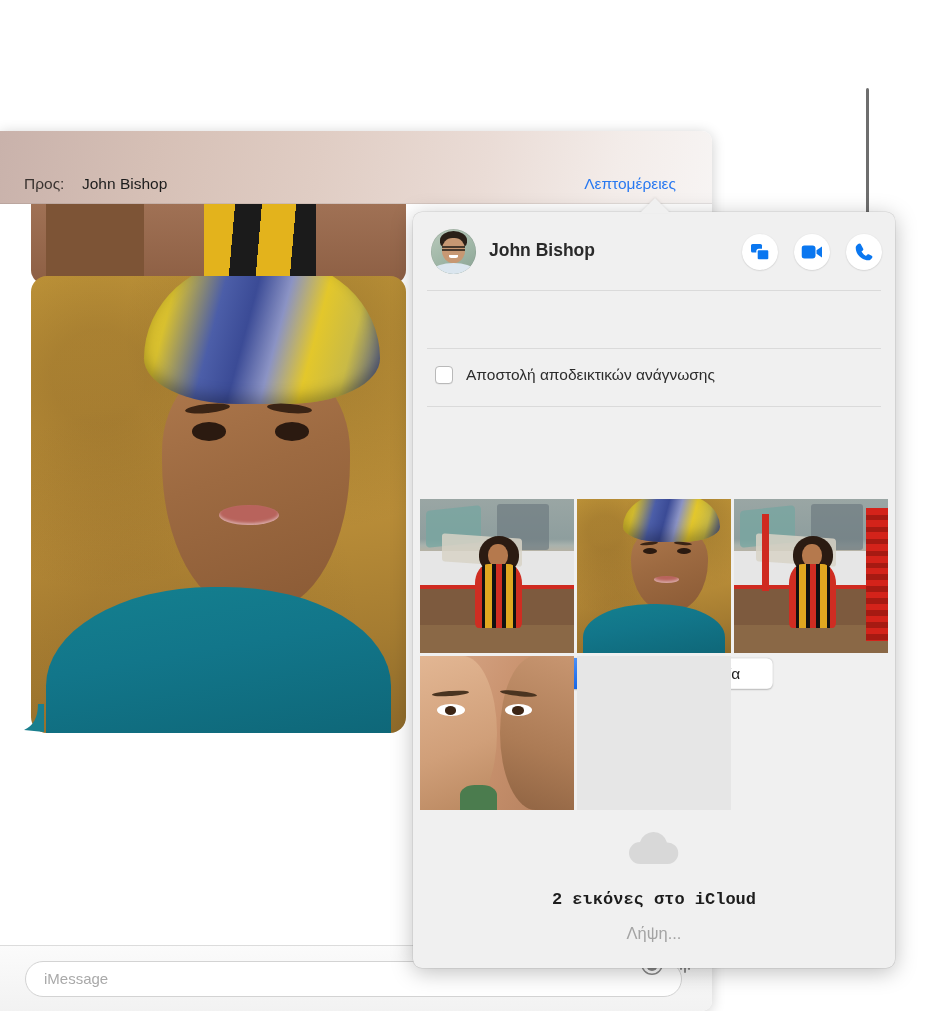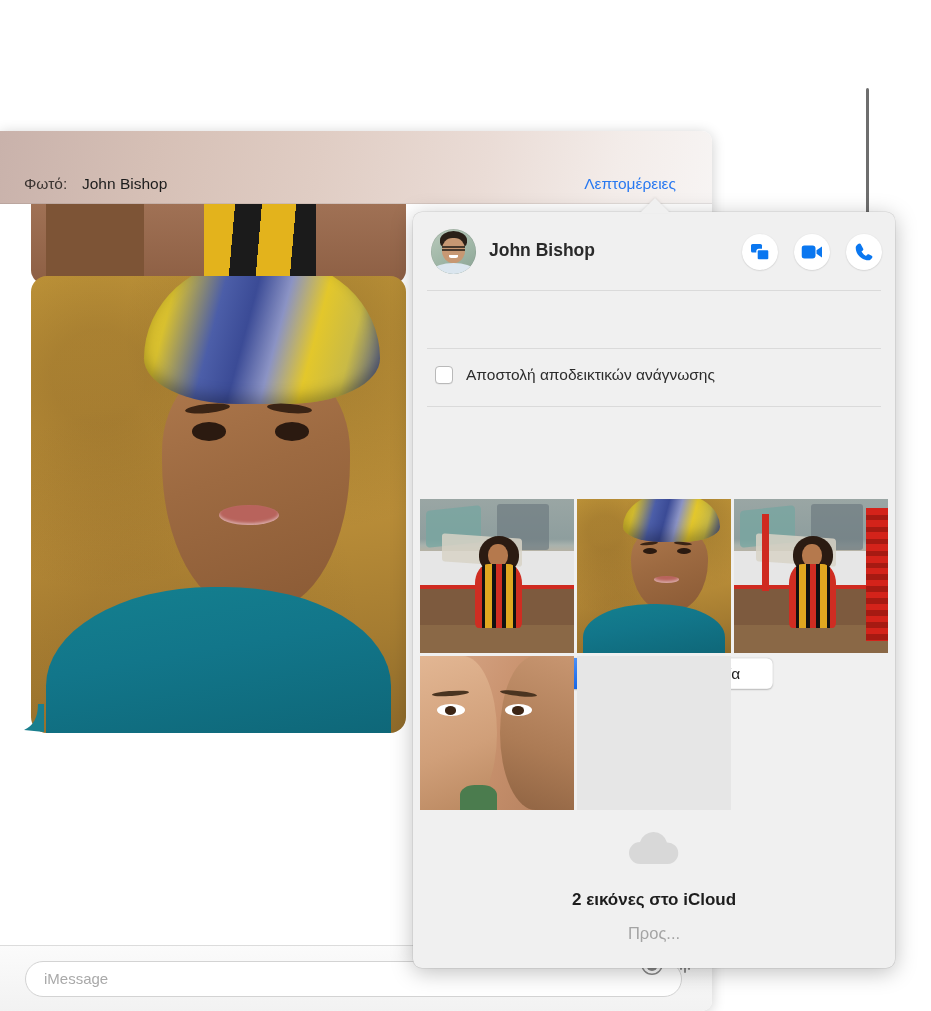--- a/index.html
+++ b/index.html
@@ -302,38 +302,38 @@
     grid-template-columns: repeat(3, 154px);
     grid-template-rows: 154px 154px;
     gap: 3px;
   }
   .cell { position: relative; overflow: hidden; background: #e6e6e6; }
 
   .cloud-wrap { position: absolute; left: 0; top: 618px; width: 482px; text-align: center; }
   .cloud-icon { display:inline-block; position:relative; width: 64px; height: 36px; }
   .cloud-status {
     position: absolute; left: 0; top: 678px; width: 482px; text-align: center;
-    font-size: 17px; font-weight: bold; color: #1d1d1d;
+    font-size: 17px; font-weight: bold; color: #1d1d1d; font-family: Liberation Mono, monospace;
   }
   .cloud-download {
     position: absolute; left: 0; top: 712px; width: 482px; text-align: center;
     font-size: 16.5px; color: #a4a4a4; cursor: pointer;
   }
 </style>
 </head>
 <body>
 
 <div id="root">
 
   <div class="callout-line"></div>
 
   <div class="msg-window">
 
     <div class="msg-toolbar">
-      <div class="toolbar-to-label">Φωτό:</div>
+      <div class="toolbar-to-label">Προς:</div>
       <div class="toolbar-to-name">John Bishop</div>
       <div class="toolbar-details">Λεπτομέρειες</div>
     </div>
 
     <div class="msg-scroll">
 
       <div class="bubble-top">
         <div class="ph art-stripecrop">
           <div class="bx"></div>
             <div class="stp"></div>
@@ -485,16 +485,16 @@
       <div class="cell"></div>
       <div class="cell" style="background:transparent"></div>
     </div>
 
     <div class="cloud-wrap">
       <svg class="cloud-icon" viewBox="0 0 64 36">
         <path d="M18 34 A11 11 0 0 1 18 12 A14 14 0 0 1 45 12.5 A10.5 10.5 0 0 1 46 34 Z" fill="#d8d8d8"></path>
       </svg>
     </div>
     <div class="cloud-status">2 εικόνες στο iCloud</div>
-    <div class="cloud-download">Προς...</div>
+    <div class="cloud-download">Λήψη...</div>
   </div>
 
 </div>
 
 </body></html>

